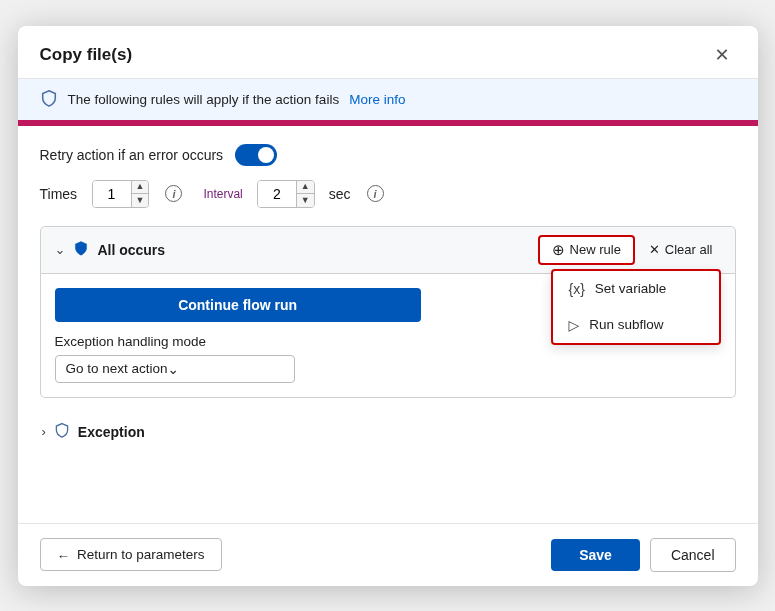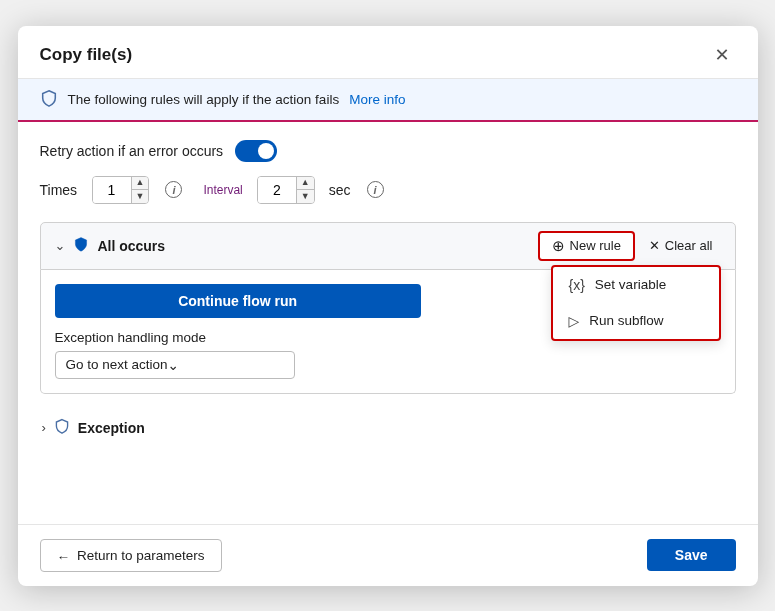--- a/index.html
+++ b/index.html
@@ -37,21 +37,21 @@
       cursor: pointer;
       font-size: 18px;
       color: #555;
       padding: 2px 6px;
       border-radius: 4px;
       line-height: 1;
     }
 
     .info-banner {
       background: #f0f6ff;
-      border-bottom: 2px solid #be185d;
+      border-bottom: 6px solid #be185d;
       padding: 10px 22px;
       display: flex;
       align-items: center;
       gap: 10px;
       font-size: 13.5px;
       color: #222;
     }
 
     .info-banner a {
       color: #0066cc;
@@ -492,16 +492,17 @@
 
   <div class="dialog-footer">
     <div class="footer-left">
       <button class="return-btn">
         <span>←</span>
         <span>Return to parameters</span>
       </button>
     </div>
     <div class="footer-right">
       <button class="save-btn">Save</button>
+      <button class="cancel-btn">Cancel</button>
     </div>
   </div>
 
 </div>
 
 </body></html>

